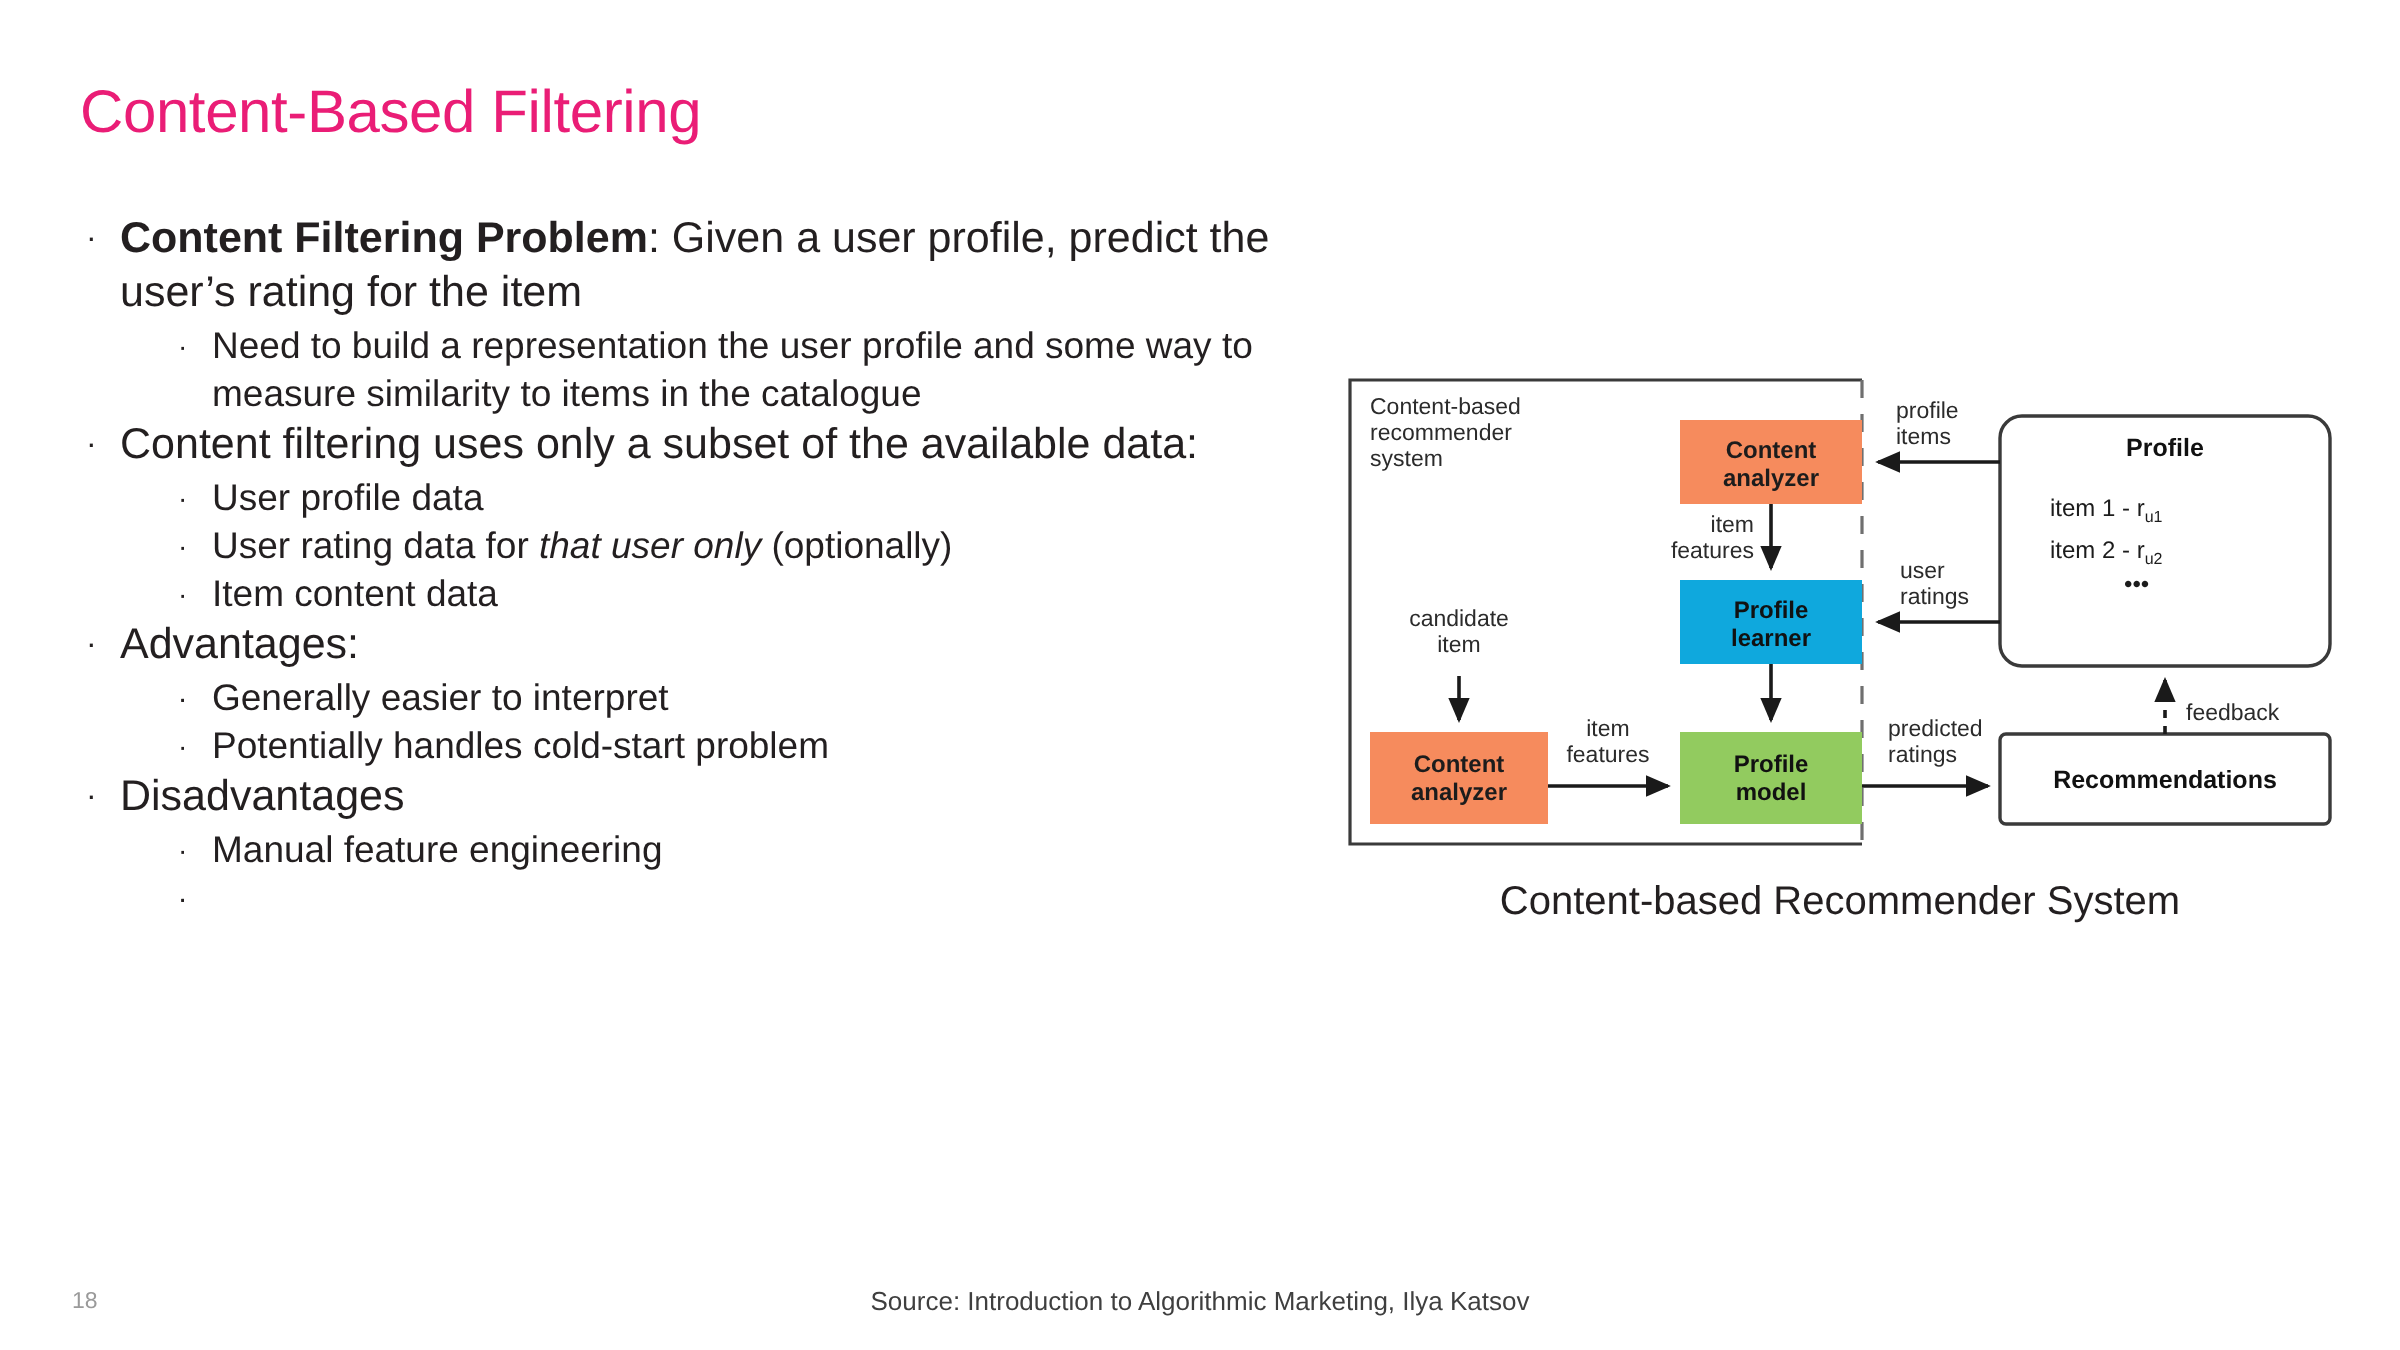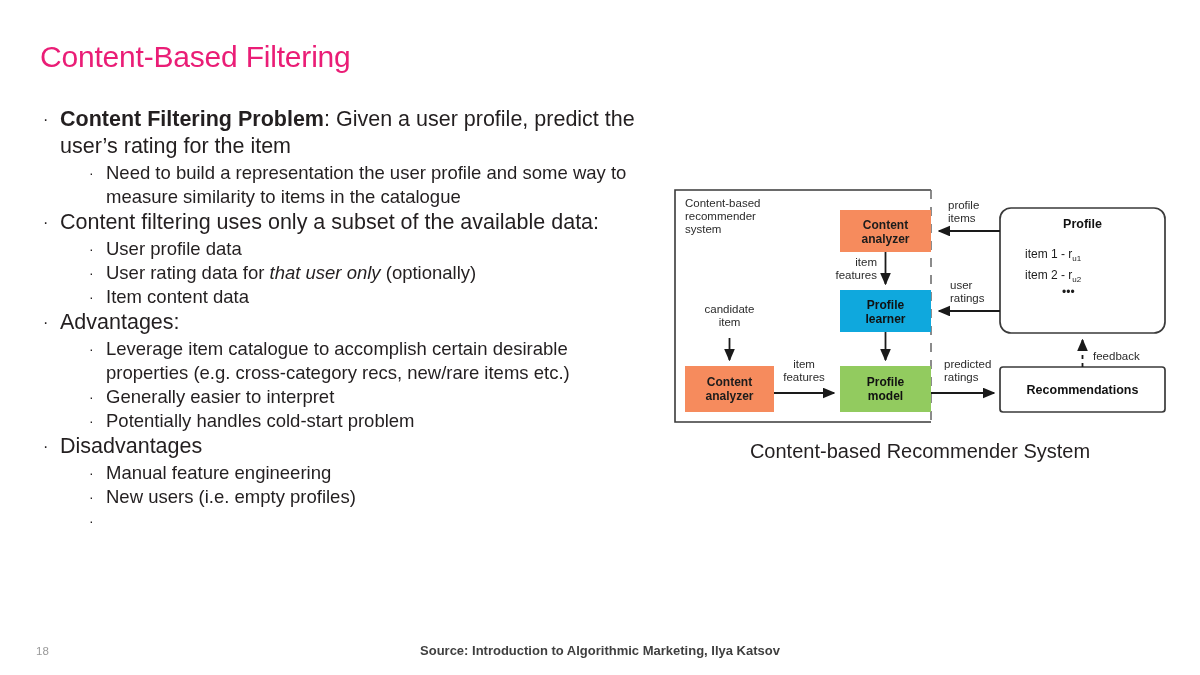--- a/index.html
+++ b/index.html
@@ -100,21 +100,20 @@
     color: #9a9a9a;
   }
   .source-line {
     position: absolute;
     left: 0;
     right: 0;
     bottom: 17px;
     text-align: center;
     font-size: 13px;
     color: #3f3f3f;
-    font-weight: bold;
   }
 </style>
 </head>
 <body>
 
 <div class="slide-title">Content-Based Filtering</div>
 
 <div class="body-col">
 
   <div class="bullet-l1">
@@ -147,21 +146,20 @@
     <span>Item content data</span>
   </div>
 
   <div class="bullet-l1">
     <span class="dot">·</span>
     <span>Advantages:</span>
   </div>
 
   <div class="bullet-l2">
     <span class="dot">·</span>
-    <span>Leverage item catalogue to accomplish certain desirable properties (e.g. cross-category recs, new/rare items etc.)</span>
   </div>
 
   <div class="bullet-l2">
     <span class="dot">·</span>
     <span>Generally easier to interpret</span>
   </div>
 
   <div class="bullet-l2">
     <span class="dot">·</span>
     <span>Potentially handles cold-start problem</span>
@@ -172,21 +170,20 @@
     <span>Disadvantages</span>
   </div>
 
   <div class="bullet-l2">
     <span class="dot">·</span>
     <span>Manual feature engineering</span>
   </div>
 
   <div class="bullet-l2">
     <span class="dot">·</span>
-    <span>New users (i.e. empty profiles)</span>
   </div>
 
   <div class="bullet-l2">
     <span class="dot">·</span>
   </div>
 
 </div>
 
 <div class="diagram">
 <svg width="520" height="255" viewBox="0 0 520 255" xmlns="http://www.w3.org/2000/svg">

